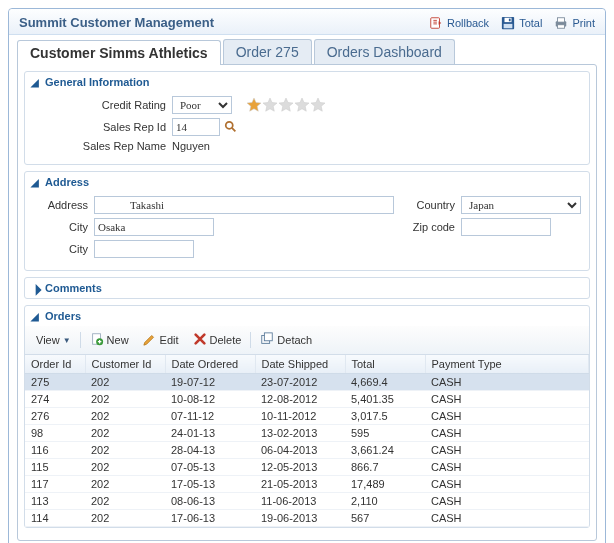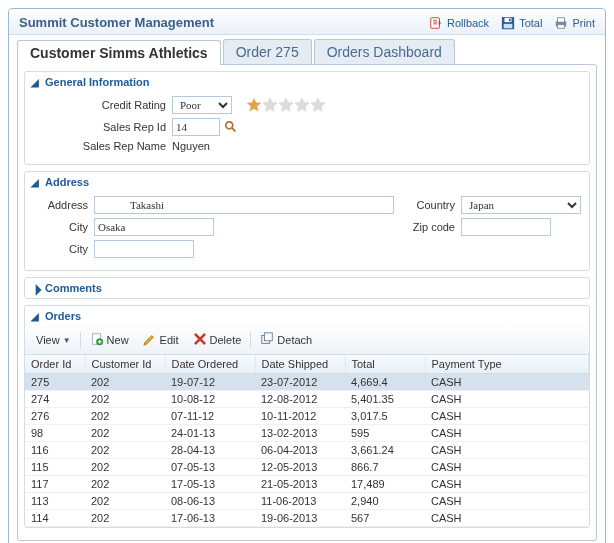--- a/index.html
+++ b/index.html
@@ -387,21 +387,21 @@
               <td>17-05-13</td>
               <td>21-05-2013</td>
               <td>17,489</td>
               <td>CASH</td>
             </tr>
             <tr>
               <td>113</td>
               <td>202</td>
               <td>08-06-13</td>
               <td>11-06-2013</td>
-              <td>2,940</td>
+              <td>2,110</td>
               <td>CASH</td>
             </tr>
             <tr>
               <td>114</td>
               <td>202</td>
               <td>17-06-13</td>
               <td>19-06-2013</td>
               <td>567</td>
               <td>CASH</td>
             </tr>

